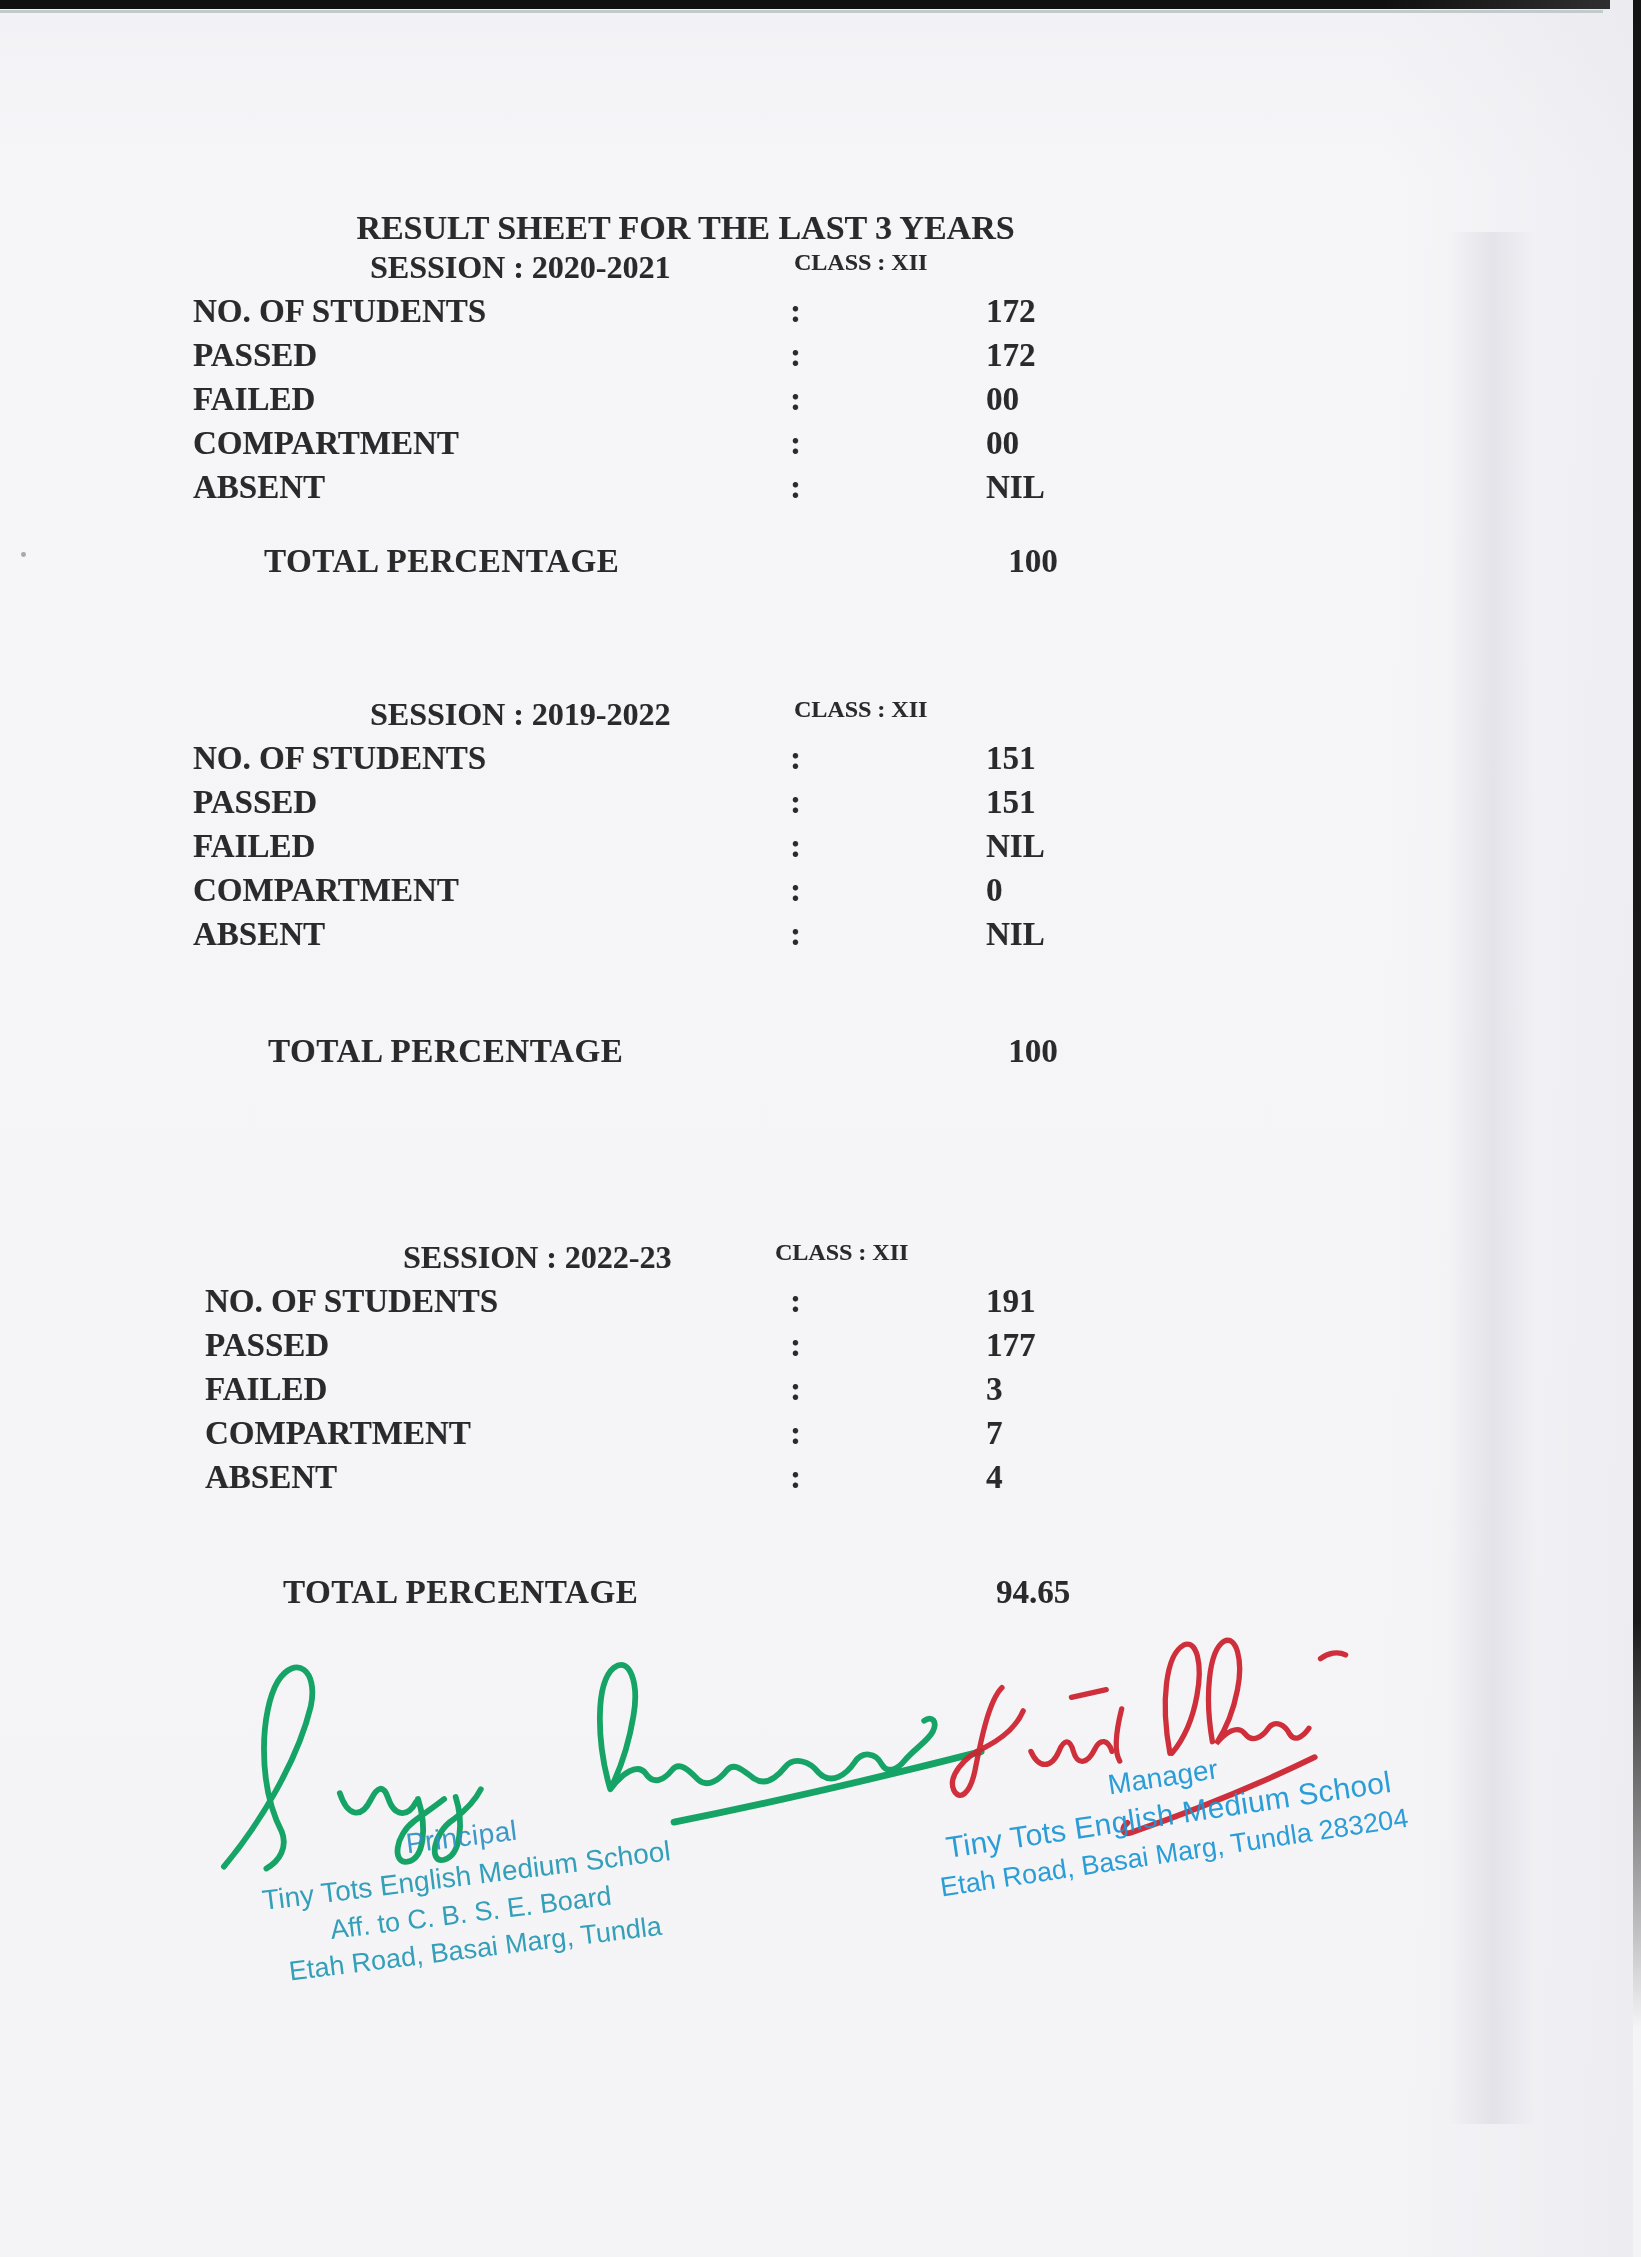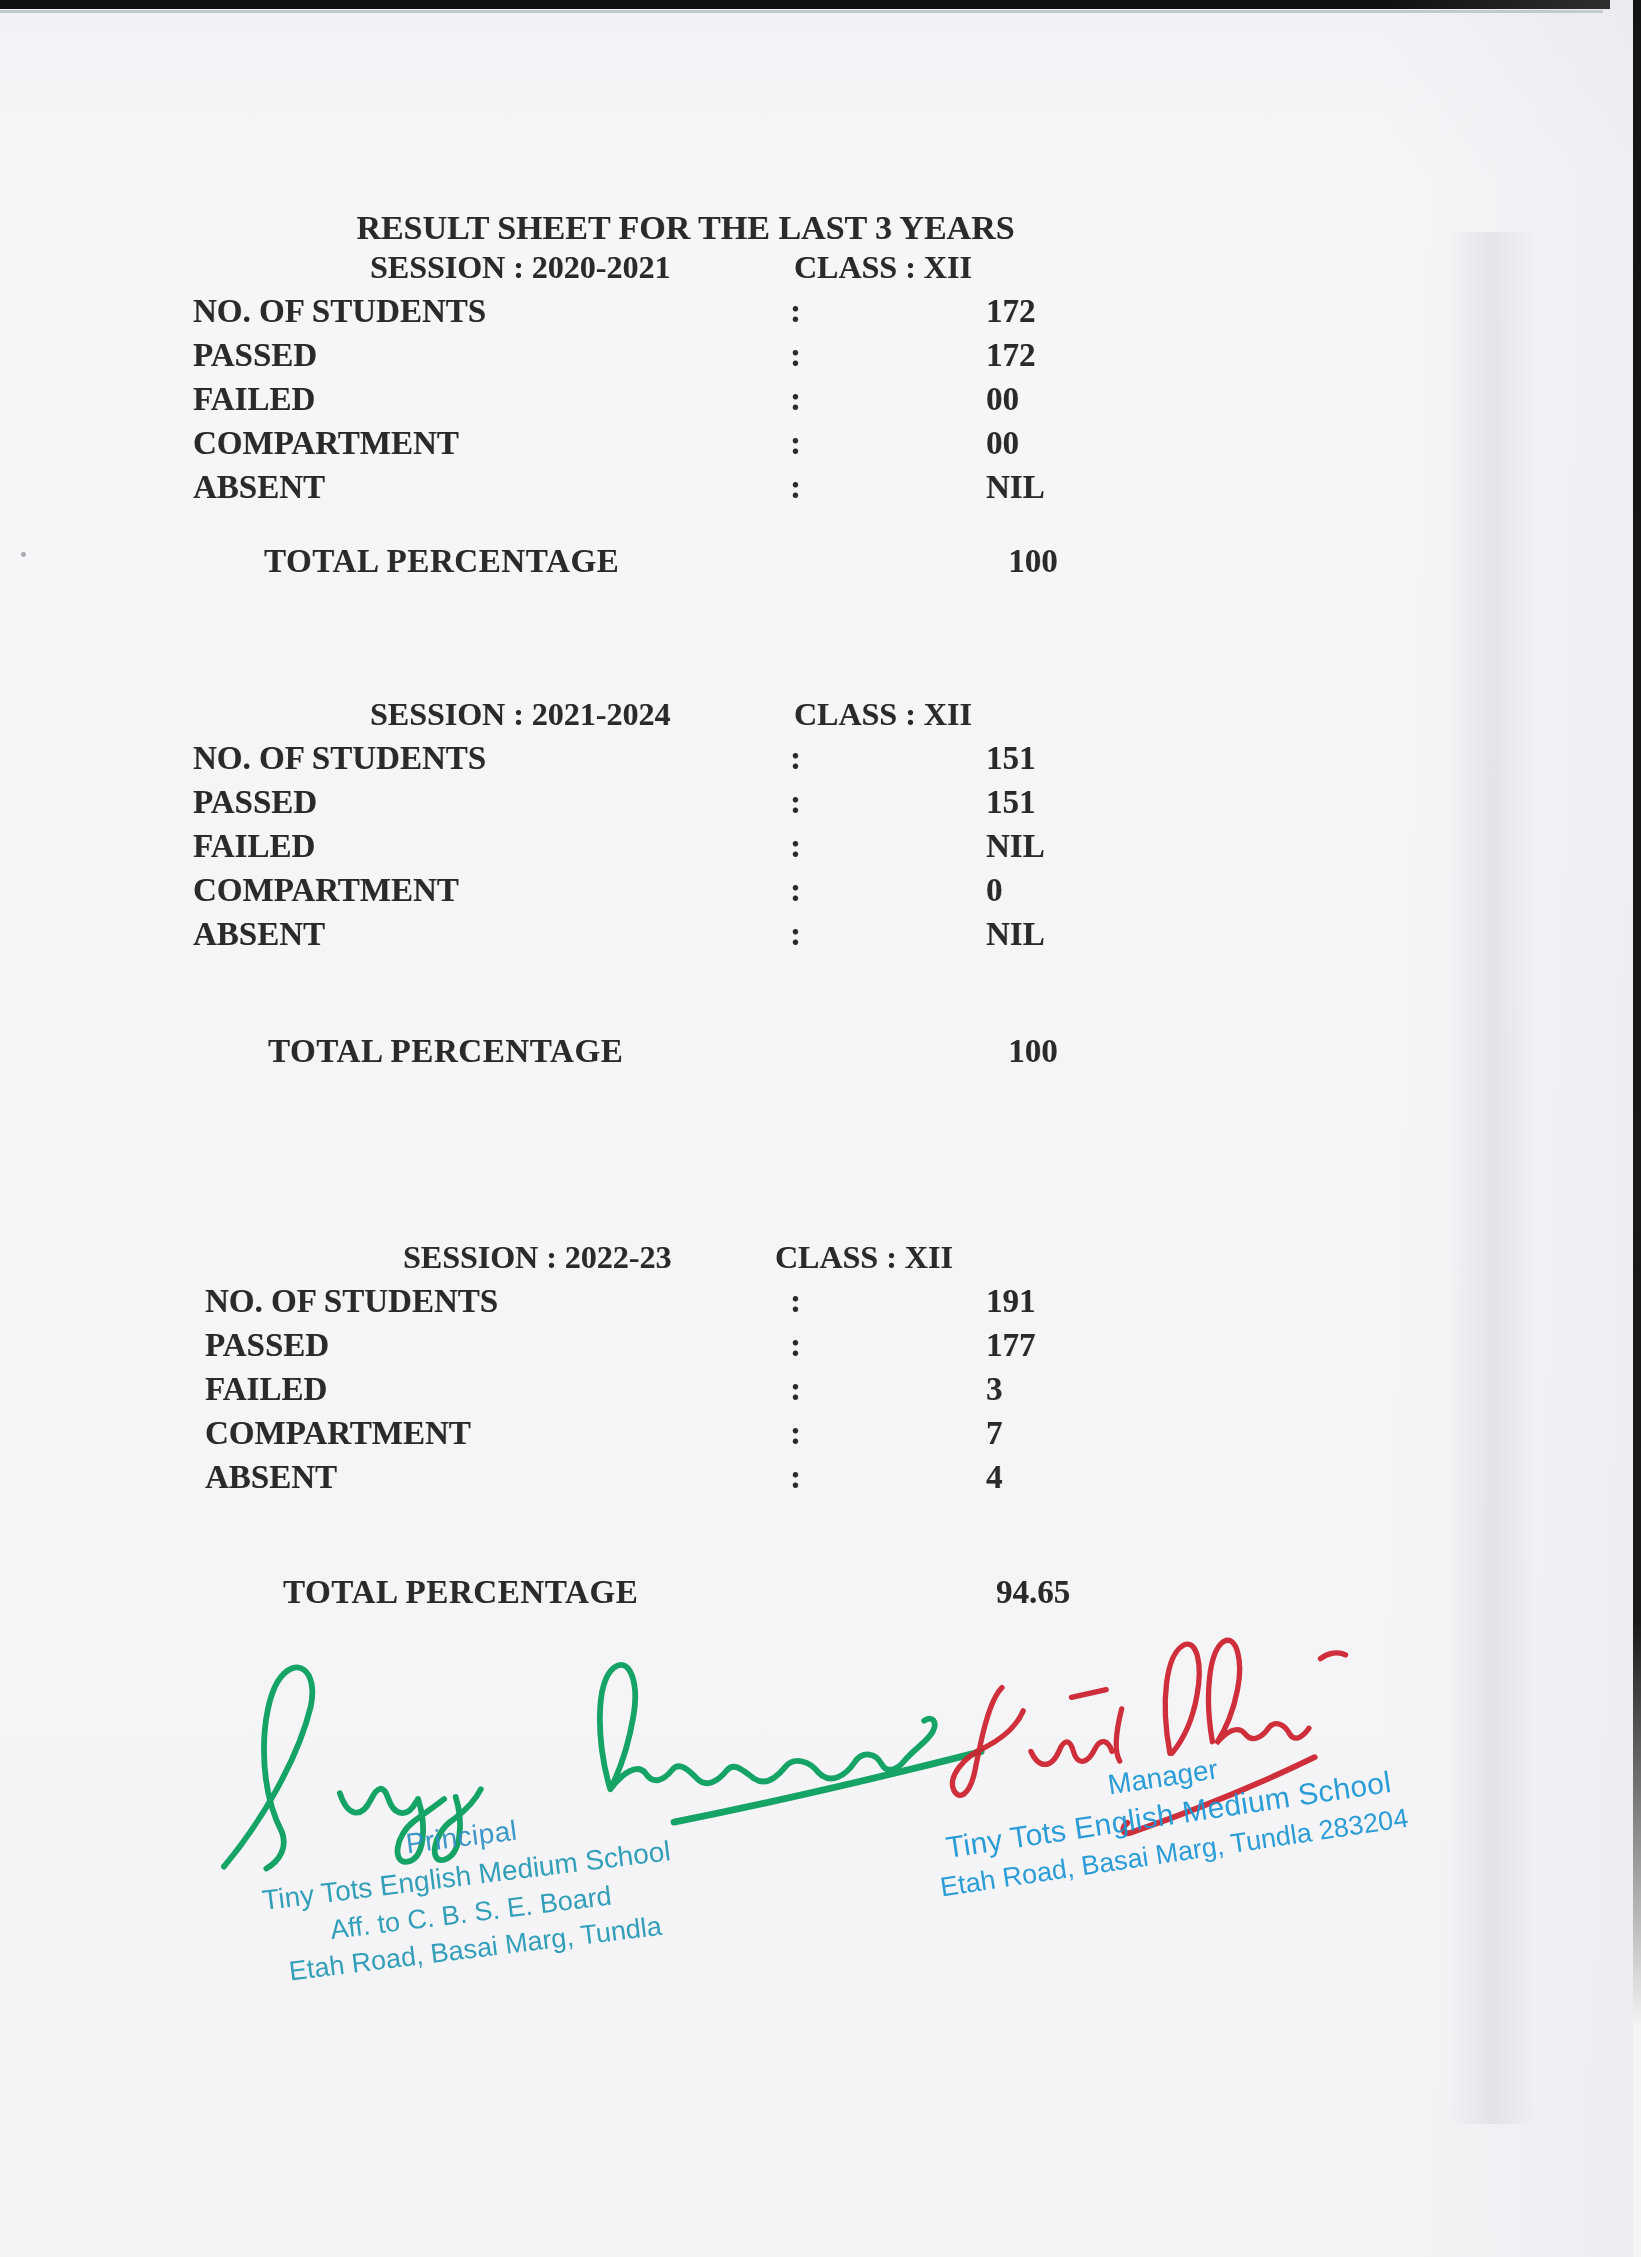--- a/index.html
+++ b/index.html
@@ -26,21 +26,21 @@
   .title{position:absolute;left:193px;top:168px;width:985px;text-align:center;
     font-size:36px;letter-spacing:0.2px;}
   .subtitle{position:absolute;left:193px;top:209px;width:985px;text-align:center;
     font-size:34px;}
 
   .section{position:absolute;left:0;width:1641px;height:406px;text-decoration:underline;}
   .s1{top:249px;} .s2{top:696px;} .s3{top:1239px;}
   .session-line{position:absolute;top:0;left:0;width:100%;height:44px;}
   .session{position:absolute;font-size:32px;}
   .s1 .session,.s2 .session{left:370px;} .s3 .session{left:403px;}
-  .classlbl{position:absolute;font-size:32px;}
+  .classlbl{position:absolute;font-size:24px;}
   .s1 .classlbl,.s2 .classlbl{left:794px;} .s3 .classlbl{left:775px;}
 
   .rows{position:absolute;top:44px;left:0;width:100%;}
   .row{position:relative;height:44px;}
   .rlabel{position:absolute;font-size:33px;}
   .s1 .rlabel,.s2 .rlabel{left:193px;} .s3 .rlabel{left:205px;}
   .rcolon{position:absolute;left:790px;font-size:33px;}
   .rvalue{position:absolute;left:986px;width:203px;text-align:left;font-size:33px;}
 
   .total-line{position:absolute;left:0;width:100%;height:44px;}
@@ -111,21 +111,21 @@
       </div>
     </div>
     <div class="total-line">
       <span class="tlabel doc-text">TOTAL PERCENTAGE</span>
       <span class="tvalue doc-text">100</span>
     </div>
   </div>
 
   <div class="section s2">
     <div class="session-line">
-      <span class="session doc-text">SESSION : 2021-2024</span>
+      <span class="session doc-text">SESSION : 2019-2022</span>
       <span class="classlbl doc-text">CLASS : XII</span>
     </div>
     <div class="rows">
       <div class="row">
         <span class="rlabel doc-text">NO. OF STUDENTS</span>
         <span class="rcolon doc-text">:</span>
         <span class="rvalue doc-text">151</span>
       </div>
       <div class="row">
         <span class="rlabel doc-text">PASSED</span>

